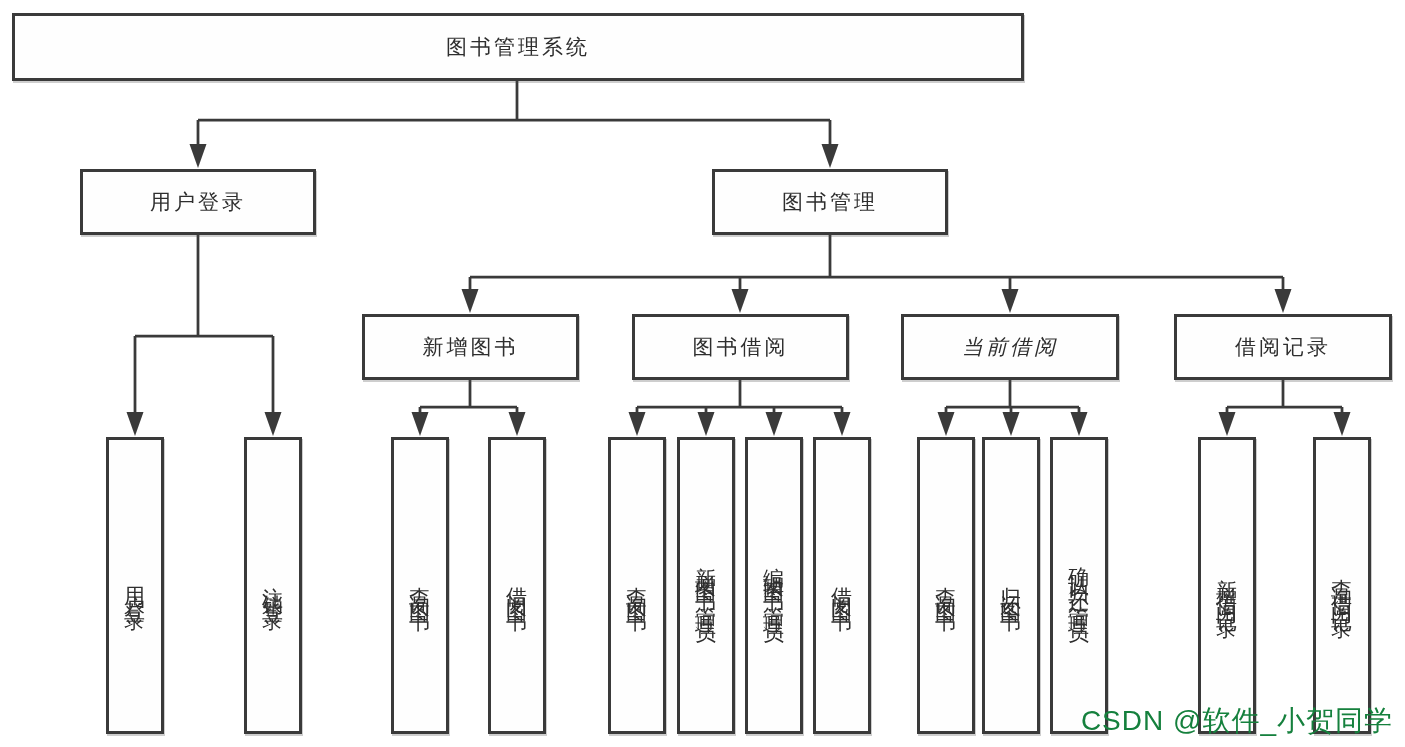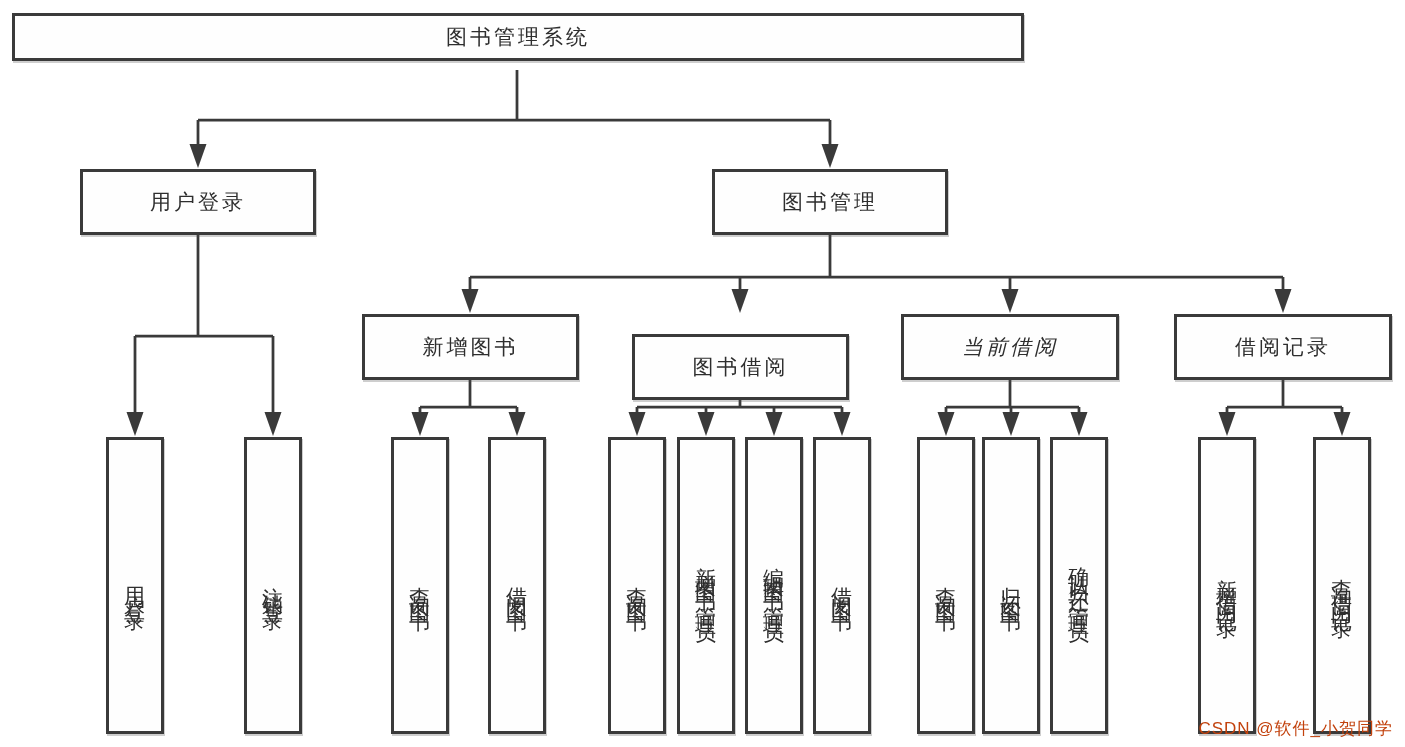--- a/index.html
+++ b/index.html
@@ -18,21 +18,21 @@
     box-shadow:1px 2px 0 rgba(80,80,80,0.28);
   }
   .h { font-size:21px; letter-spacing:3px; white-space:nowrap; }
   .v { width:58px; top:437px; height:297px; }
   .v .vtxt {
     writing-mode:vertical-rl; text-orientation:mixed;
     font-size:21px; letter-spacing:8px; line-height:1; white-space:nowrap;
   }
   .watermark {
     position:absolute; right:12px; bottom:7px;
-    font-size:17px; color:#c2410c; letter-spacing:1px;
+    font-size:28px; color:#15803d; letter-spacing:1px;
     z-index:5; white-space:nowrap;
   }
 </style>
 </head>
 <body>
 
 <div class="canvas">
 
   <svg class="wires" viewBox="0 0 1405 747" aria-hidden="true">
     <g stroke="#3a3a3a" stroke-width="2.75" fill="none">
@@ -70,35 +70,35 @@
       <polygon points="765.5,412 782.5,412 774,436"></polygon>
       <polygon points="833.5,412 850.5,412 842,436"></polygon>
       <polygon points="937.5,412 954.5,412 946,436"></polygon>
       <polygon points="1002.5,412 1019.5,412 1011,436"></polygon>
       <polygon points="1070.5,412 1087.5,412 1079,436"></polygon>
       <polygon points="1218.5,412 1235.5,412 1227,436"></polygon>
       <polygon points="1333.5,412 1350.5,412 1342,436"></polygon>
     </g>
   </svg>
 
-  <div class="node h" style="left:12px; top:13px; width:1012px; height:48px;">
+  <div class="node h" style="left:12px; top:13px; width:1012px; height:68px;">
     <span>图书管理系统</span>
   </div>
 
   <div class="node h" style="left:80px; top:169px; width:236px; height:66px;">
     <span>用户登录</span>
   </div>
   <div class="node h" style="left:712px; top:169px; width:236px; height:66px;">
     <span>图书管理</span>
   </div>
 
   <div class="node h" style="left:362px; top:314px; width:217px; height:66px;">
     <span>新增图书</span>
   </div>
-  <div class="node h" style="left:632px; top:314px; width:217px; height:66px;margin-top:20px;">
+  <div class="node h" style="left:632px; top:314px; width:217px; height:66px;">
     <span>图书借阅</span>
   </div>
   <div class="node h" style="left:901px; top:314px; width:218px; height:66px;font-style:italic;">
     <span>当前借阅</span>
   </div>
   <div class="node h" style="left:1174px; top:314px; width:218px; height:66px;">
     <span>借阅记录</span>
   </div>
 
   <div class="node v" style="left:106px;">

